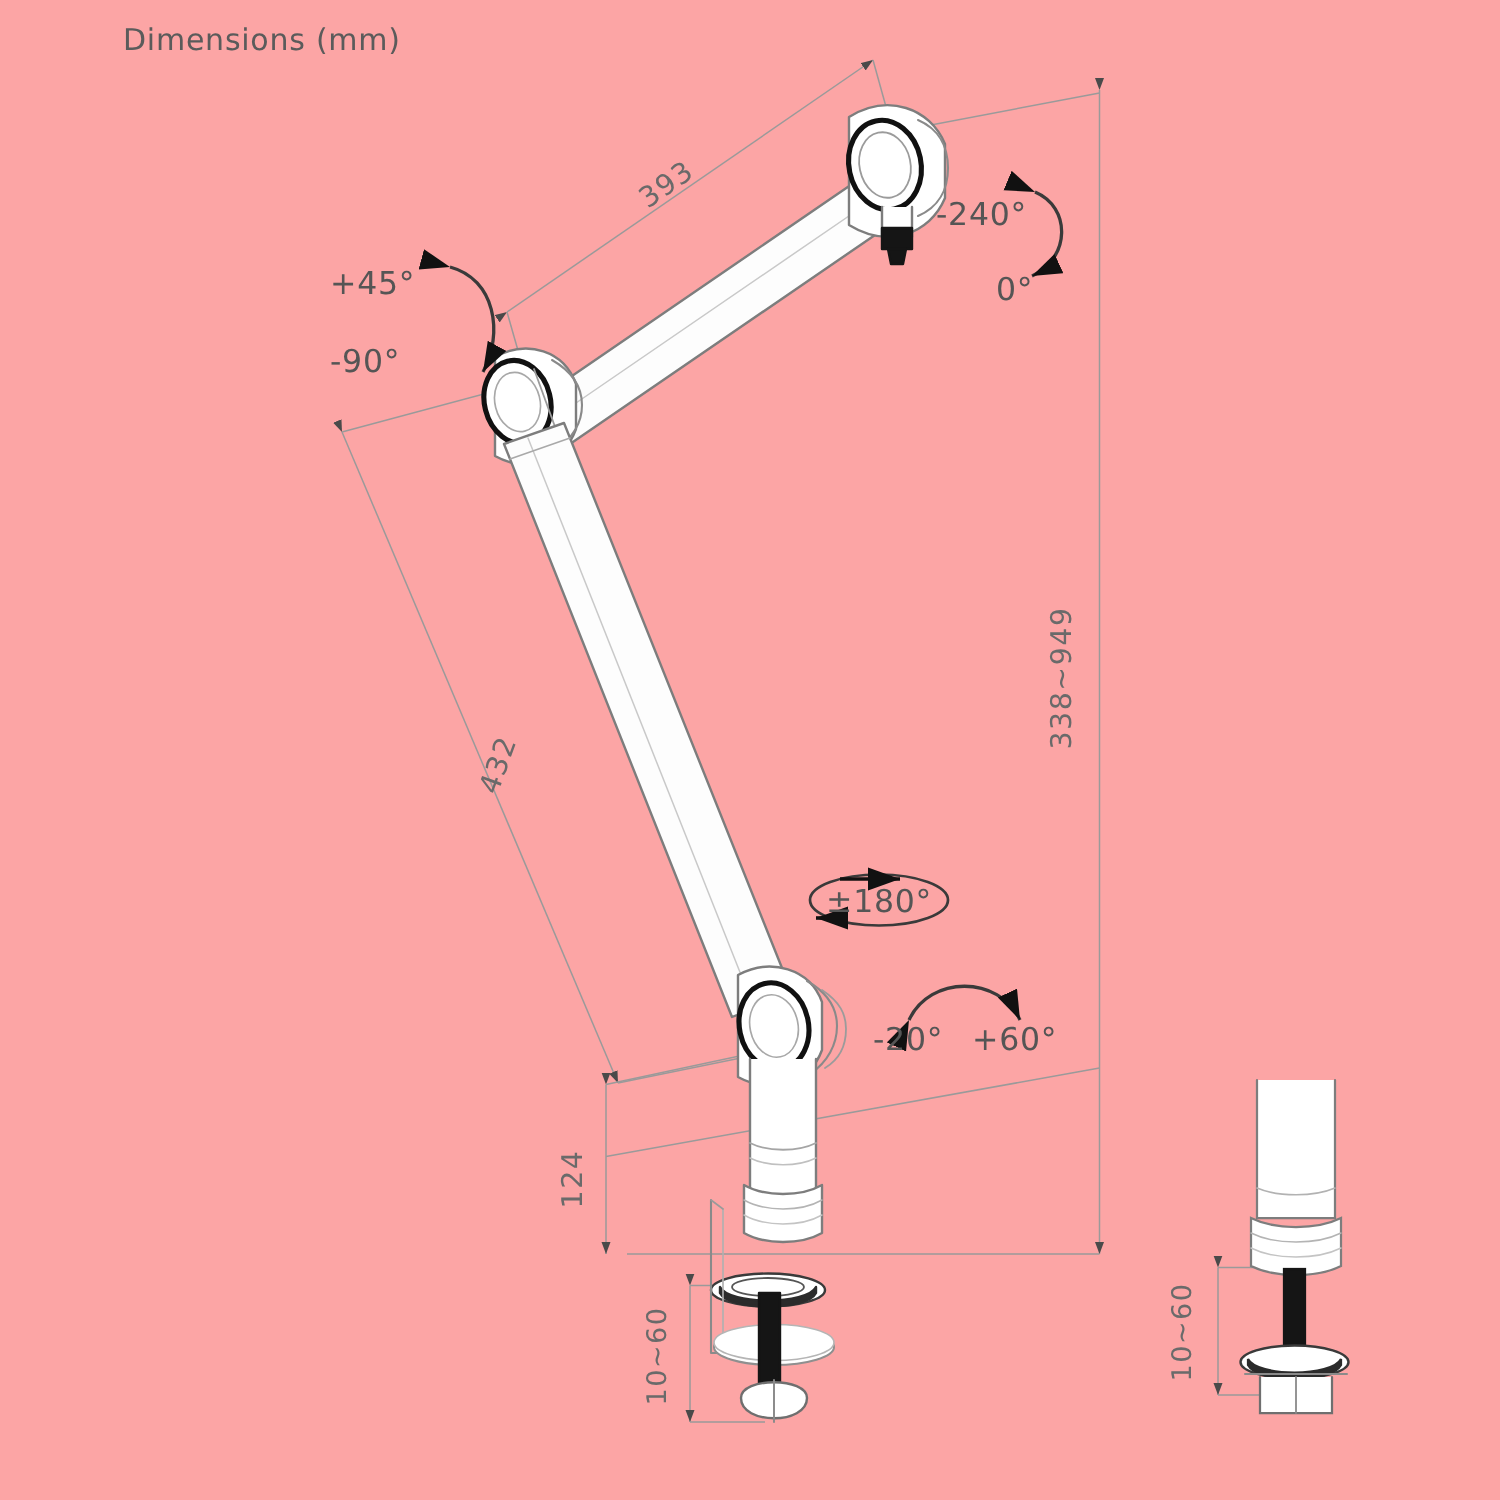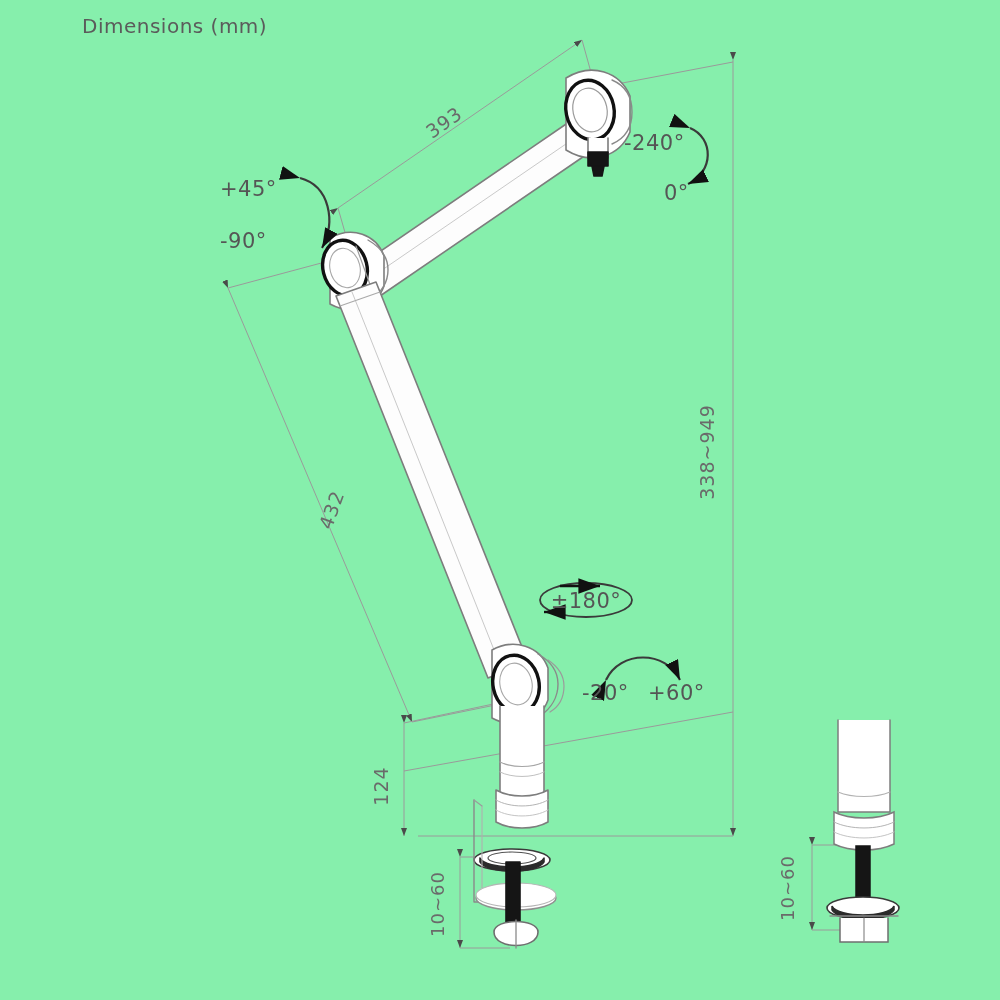--- a/index.html
+++ b/index.html
@@ -1,17 +1,17 @@
 <!DOCTYPE html>
 <html><head>
 <meta charset="utf-8">
 <style>
   html,body{margin:0;padding:0;background:#ffffff;}
   body{width:1000px;height:1000px;font-family:"DejaVu Sans",sans-serif;overflow:hidden;}
-  #root{position:relative;width:1000px;height:1000px;background:#86efac;}
+  #root{position:relative;width:1000px;height:1000px;background:#fca5a5;}
   #title{
     position:absolute;left:82px;top:14px;
     font-family:"DejaVu Sans",sans-serif;
     font-size:20px;color:#5b5b5b;letter-spacing:.5px;white-space:nowrap;
   }
   svg.draw{position:absolute;left:0;top:0;width:1000px;height:1000px;}
   .dimtext{
     font-family:"DejaVu Sans",sans-serif;
     font-size:19px;fill:#6a6a6a;letter-spacing:1px;
   }

